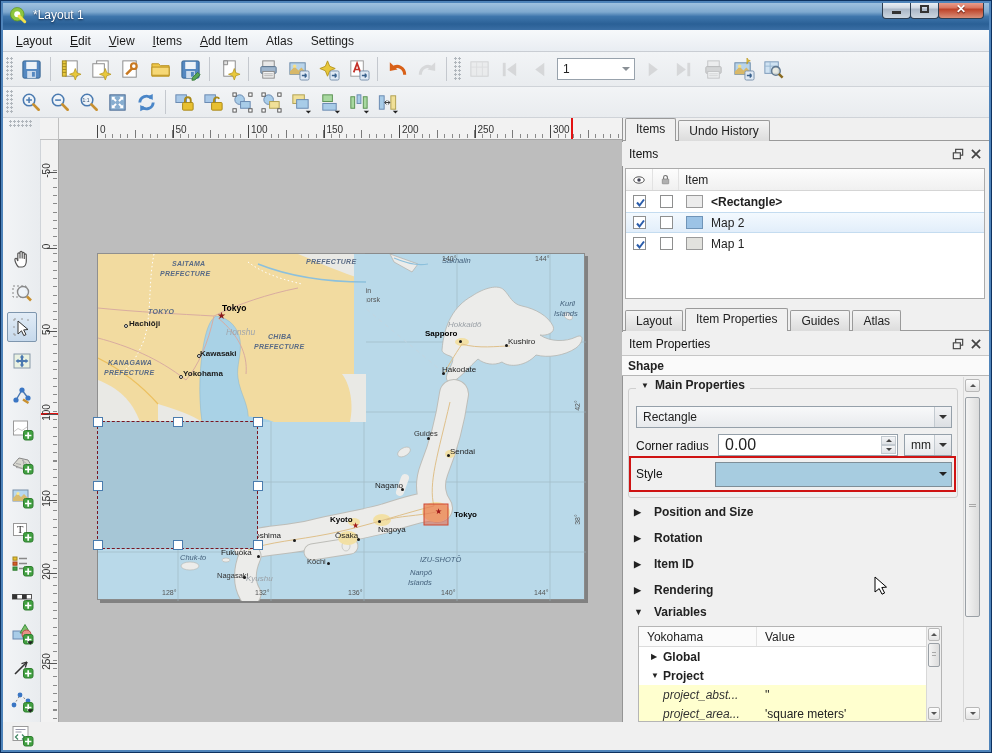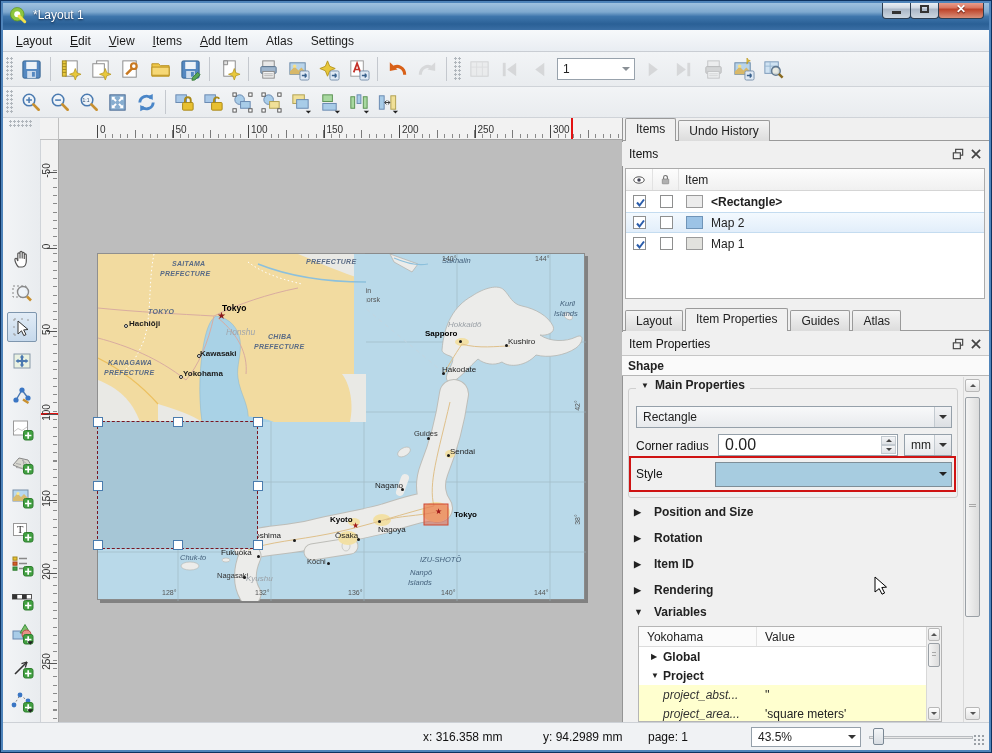--- a/index.html
+++ b/index.html
@@ -1085,34 +1085,20 @@
   </div>
 
   <div class="main-scroll">
     <div class="sb-arrow up" style="top:2px"></div>
     <div class="sb-thumb" style="top:20px;height:220px;">
         <div class="sb-grip"></div>
       </div>
     <div class="sb-arrow dn" style="bottom:2px"></div>
   </div>
 
-  <div class="statusbar">
-    <span class="sb-text" style="left:420px">x: 316.358 mm</span>
-    <span class="sb-text" style="left:540px">y: 94.2989 mm</span>
-    <span class="sb-text" style="left:645px">page: 1</span>
-    <div class="sb-combo">
-      <span>43.5%</span>
-      <span class="drop"></span>
-    </div>
-    <div class="slider">
-      <div class="track"></div>
-      <div class="handleS"></div>
-    </div>
-    <div class="resize-grip"></div>
-  </div>
 
   <div class="cursor">
     <svg width="14" height="20" viewBox="0 0 14 20">
         <path d="M1,1 L1,16 L5.2,12.6 L8,18.2 L10.6,17 L7.8,11.5 L12.5,11.1 Z" fill="#fff" stroke="#000" stroke-width="1"></path>
       </svg>
   </div>
 
   <div class="frame-inner"></div>
   <div class="frame-outer"></div>
 </div>

